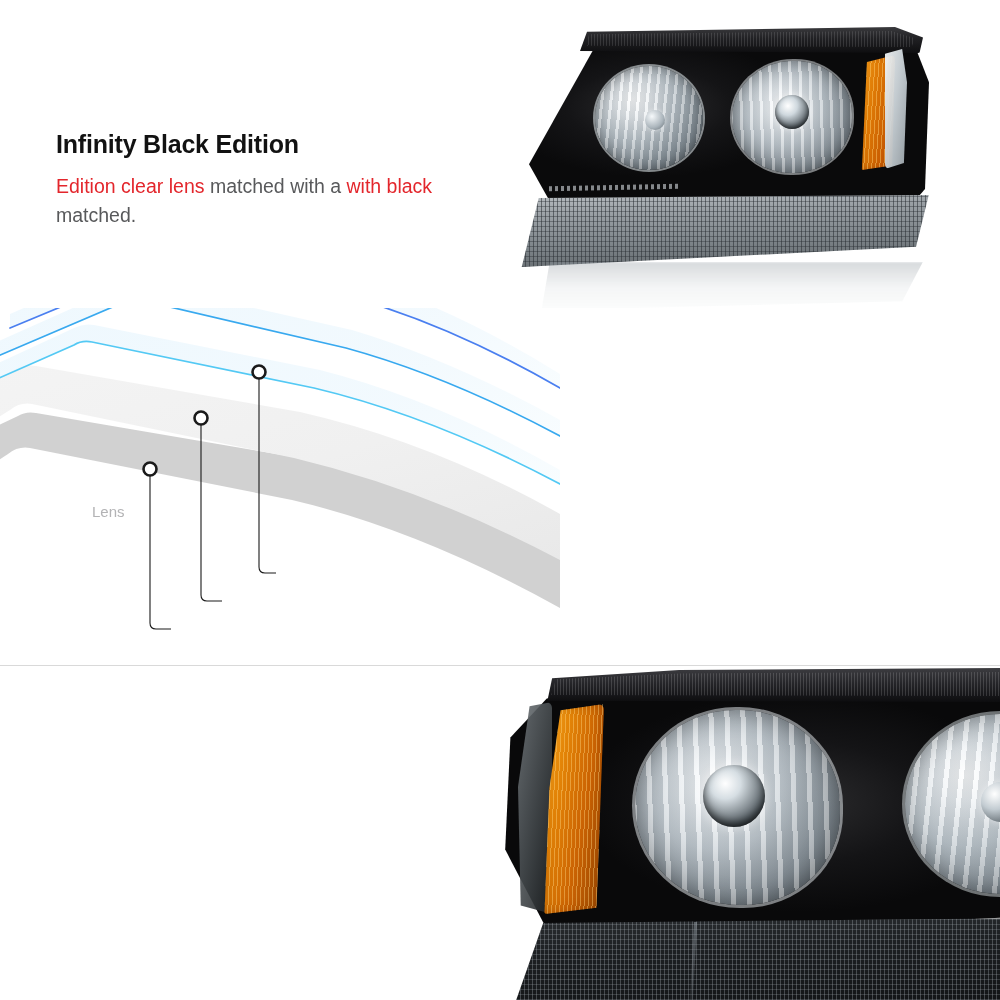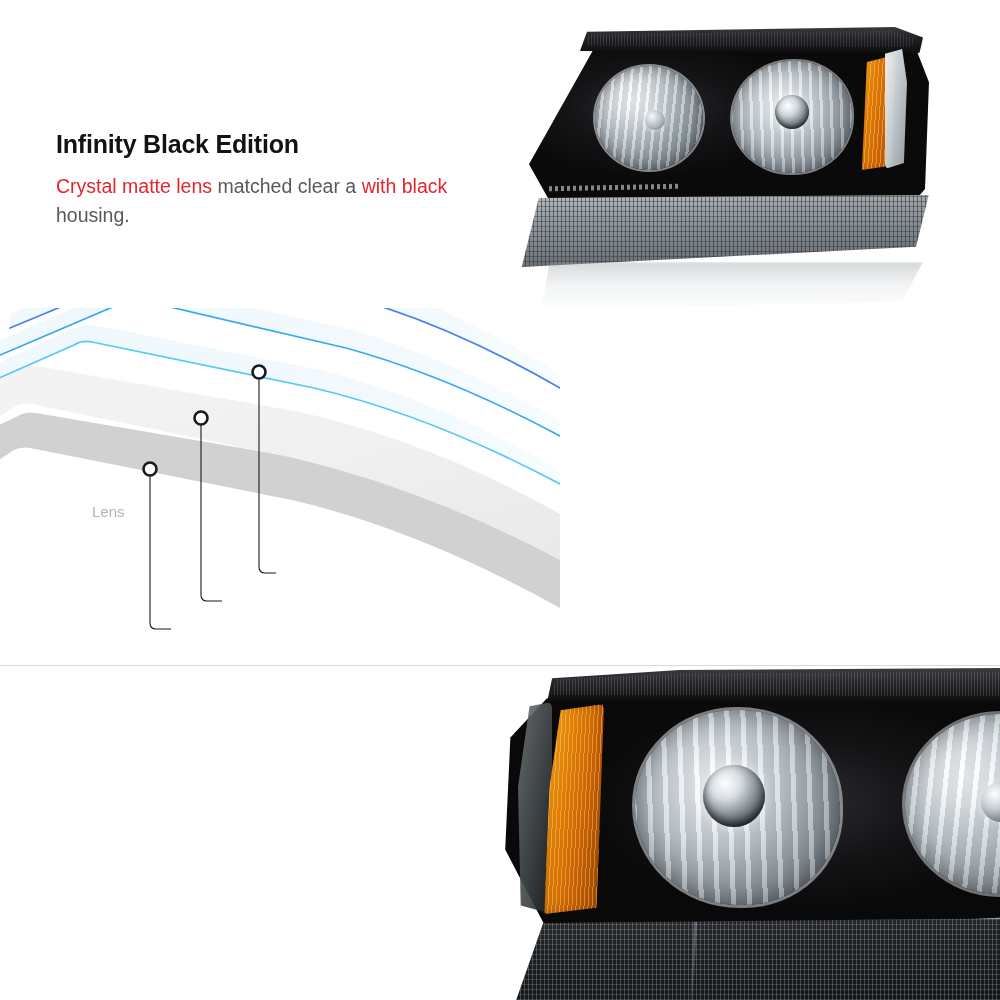--- a/index.html
+++ b/index.html
@@ -289,21 +289,21 @@
 
       <div class="hl-unit" id="hl1-strip">
         <div id="hl1-strip-mesh"></div>
       </div>
 
       <div class="hl-unit" id="hl1-reflect"></div>
     </div>
 
     <div class="copy" id="copy1">
       <h2 class="heading">Infinity Black Edition</h2>
-      <p class="body-text"><span class="hl">Crystal matte lens</span><span> matched clear a </span><span class="hl">with black</span><span> housing.</span></p>
+      <p class="body-text"><span class="hl">Edition clear lens</span><span> matched with a </span><span class="hl">with black</span><span> matched.</span></p>
     </div>
   </div>
 
   <div class="divider" id="div1"></div>
 
   <div class="section" id="sec2">
 
     <svg id="diagram" viewBox="0 0 560 339">
       <defs>
         <linearGradient id="gLens" x1="0" y1="0" x2="1" y2="1">

